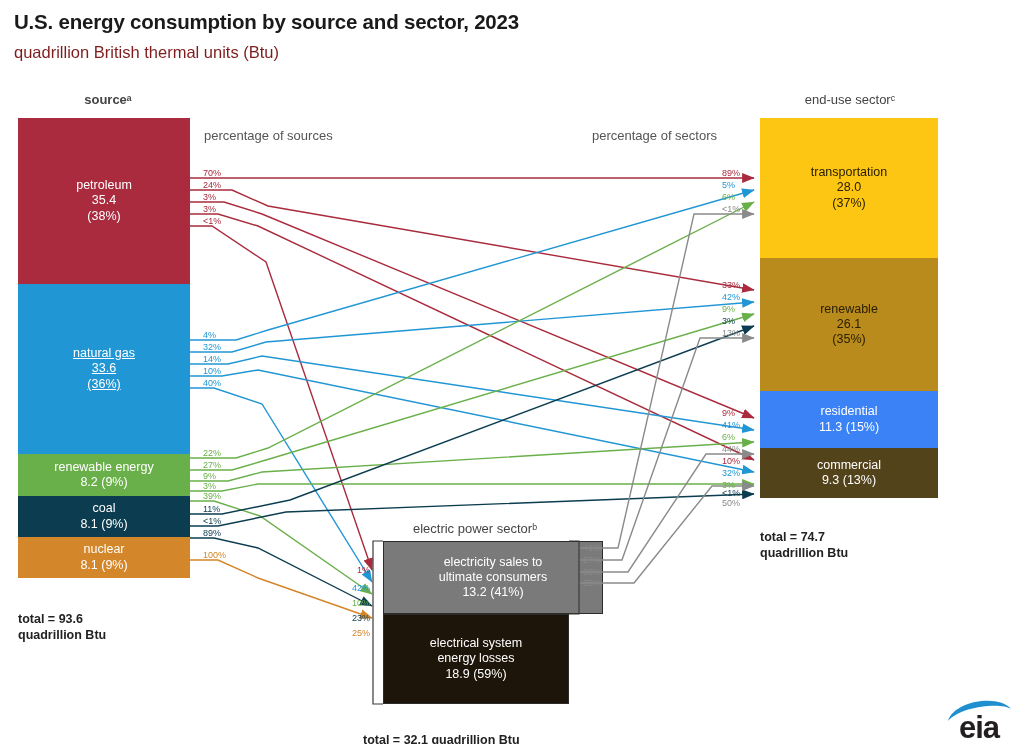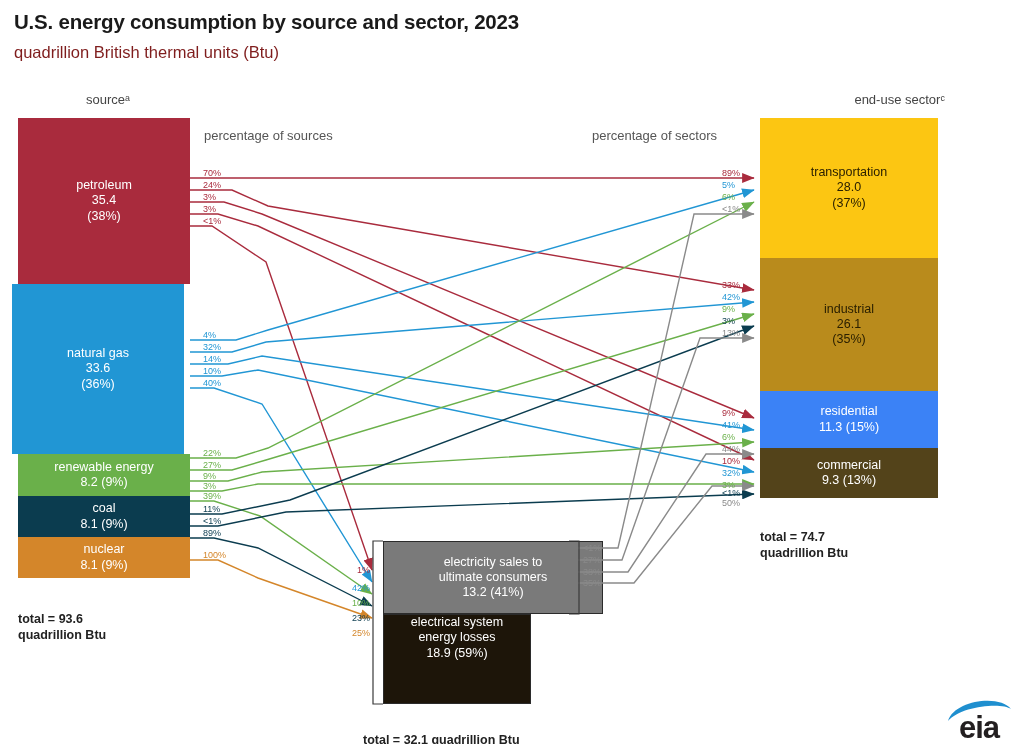--- a/index.html
+++ b/index.html
@@ -56,34 +56,35 @@
   }
 </style>
 </head>
 <body>
 
 <div id="root">
 
   <div class="abs title">U.S. energy consumption by source and sector, 2023</div>
   <div class="abs subtitle">quadrillion British thermal units (Btu)</div>
 
-  <div class="abs colhead" style="left:18px;top:92px;width:180px;">sourceᵃ</div>
-  <div class="abs colhead" style="left:755px;top:92px;width:190px;text-align:right;">end-use sectorᶜ</div>
+  <div class="abs colhead" style="left:18px;top:92px;width:180px;font-weight:bold;">sourceᵃ</div>
+  <div class="abs colhead" style="left:755px;top:92px;width:190px;">end-use sectorᶜ</div>
   <div class="abs midhead" style="left:204px;top:128px;">percentage of sources</div>
   <div class="abs midhead" style="left:592px;top:128px;">percentage of sectors</div>
+  <div class="abs colhead" style="left:355px;top:521px;width:240px;">electric power sectorᵇ</div>
 
   <div class="abs bar" id="src-petroleum" style="left:18px;top:118px;width:172px;height:166px;background:#a92b3d;">
     <div class="lbl">
       <div>petroleum</div>
       <div>35.4</div>
       <div>(38%)</div>
     </div>
   </div>
 
-  <div class="abs bar" id="src-natgas" style="left:12px;top:284px;width:172px;height:170px;background:#2196d4;">
+  <div class="abs bar" id="src-natgas" style="left:18px;top:284px;width:172px;height:170px;background:#2196d4;text-decoration:underline;">
     <div class="lbl">
       <div>natural gas</div>
       <div>33.6</div>
       <div>(36%)</div>
     </div>
   </div>
 
   <div class="abs bar" id="src-renew" style="left:18px;top:454px;width:172px;height:42px;background:#6ab04a;">
     <div class="lbl">
       <div>renewable energy</div>
@@ -113,21 +114,21 @@
   <div class="abs bar dark-text" id="sec-trans" style="left:760px;top:118px;width:178px;height:140px;background:#fcc612;text-align:center;">
     <div class="lbl">
       <div>transportation</div>
       <div>28.0</div>
       <div>(37%)</div>
     </div>
   </div>
 
   <div class="abs bar dark-text" id="sec-indus" style="left:760px;top:258px;width:178px;height:133px;background:#b98b1c;">
     <div class="lbl">
-      <div>industrial</div>
+      <div>renewable</div>
       <div>26.1</div>
       <div>(35%)</div>
     </div>
   </div>
 
   <div class="abs bar" id="sec-resid" style="left:760px;top:391px;width:178px;height:57px;background:#3b82f6;">
     <div class="lbl">
       <div>residential</div>
       <div>11.3 (15%)</div>
     </div>
@@ -147,22 +148,22 @@
 
   <div class="abs epsbox" id="eps-sales" style="left:383px;top:541px;width:220px;height:73px;background:#7a7a7a;
        display:flex;align-items:center;justify-content:center;color:#fff;font-size:12.5px;text-align:center;line-height:1.22;">
     <div>
       <div>electricity sales to</div>
       <div>ultimate consumers</div>
       <div>13.2 (41%)</div>
     </div>
   </div>
 
-  <div class="abs epsbox" id="eps-losses" style="left:383px;top:614px;width:148px;height:90px;background:#1d1509;
-       display:flex;justify-content:center;color:#fff;font-size:12.5px;text-align:center;line-height:1.22;">
+  <div class="abs epsbox" id="eps-losses" style="left:383px;top:614px;width:186px;height:90px;background:#1d1509;
+       display:flex;align-items:center;justify-content:center;color:#fff;font-size:12.5px;text-align:center;line-height:1.22;">
     <div>
       <div>electrical system</div>
       <div>energy losses</div>
       <div>18.9 (59%)</div>
     </div>
   </div>
 
   <div class="abs totaltxt" style="left:363px;top:709px;width:230px;">total = 32.1 quadrillion Btu</div>
 
   <svg class="flows" viewBox="0 0 1024 744" xmlns="http://www.w3.org/2000/svg">

